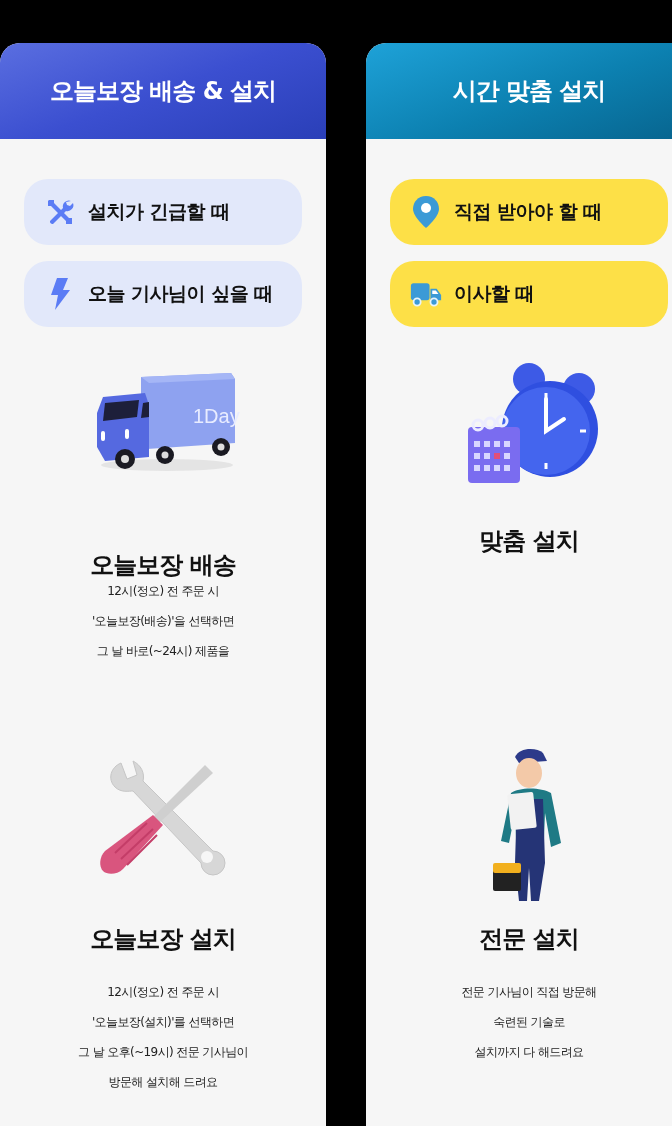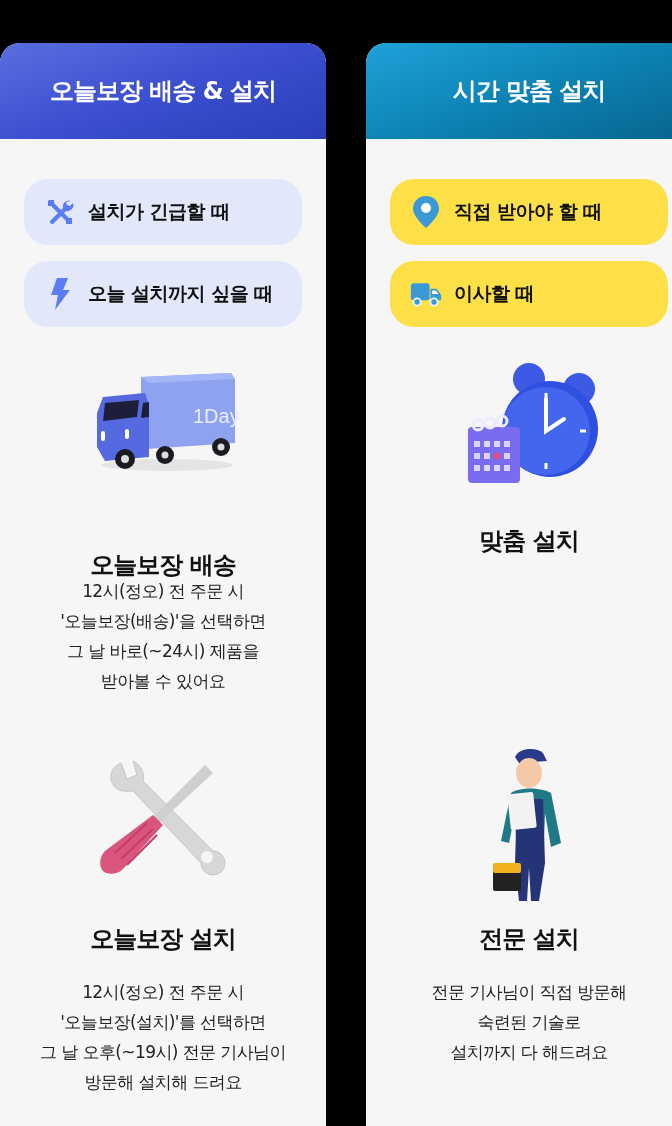--- a/index.html
+++ b/index.html
@@ -9,21 +9,21 @@
   .col.right{left:366px;}
   .head{height:96px;display:flex;align-items:center;justify-content:center;color:#fff;font-weight:bold;font-size:24px;letter-spacing:-1px;}
   .left .head{background:linear-gradient(160deg,#5a6ee0 0%,#3b4fd0 50%,#2a3fb8 100%);}
   .right .head{background:linear-gradient(160deg,#1ea2d8 0%,#0c80b0 55%,#07648e 100%);}
   .tag{position:absolute;left:24px;width:278px;height:66px;border-radius:24px;display:flex;align-items:center;font-size:19px;font-weight:bold;color:#111;letter-spacing:-0.5px;}
   .left .tag{background:#e2e8fa;}
   .right .tag{background:#fde047;}
   .tag .ic{width:32px;height:32px;margin-left:20px;margin-right:12px;display:flex;align-items:center;justify-content:center;}
   .illus{position:absolute;left:0;width:326px;display:flex;justify-content:center;align-items:flex-end;}
   .title{position:absolute;left:0;width:326px;text-align:center;font-weight:bold;font-size:24px;color:#111;letter-spacing:-1px;}
-  .desc{position:absolute;left:0;width:326px;text-align:center;font-size:17px;line-height:30px;color:#222;letter-spacing:-0.6px;}
+  .desc{position:absolute;left:0;width:326px;text-align:center;font-size:12px;line-height:30px;color:#222;letter-spacing:-0.6px;}
   .desc div{white-space:nowrap;}
 </style>
 </head>
 <body>
 
 <div class="col left">
   <div class="head">오늘보장 배송 &amp; 설치</div>
 
   <div class="tag" style="top:136px">
     <span class="ic">
@@ -36,21 +36,21 @@
     </span>
     <span>설치가 긴급할 때</span>
   </div>
 
   <div class="tag" style="top:218px">
     <span class="ic">
       <svg width="24" height="34" viewBox="0 0 24 34">
           <path d="M9 1 L20 1 L15 13 L22 13 L7 33 L10 18 L3 18 Z" fill="#5b7cf5"></path>
         </svg>
     </span>
-    <span>오늘 설치까지 싶을 때</span>
+    <span>오늘 기사님이 싶을 때</span>
   </div>
 
   <div class="illus" style="top:322px">
     <svg width="160" height="110" viewBox="0 0 160 110">
       <ellipse cx="84" cy="100" rx="66" ry="6" fill="#e4e4e4"></ellipse>
       <path d="M58 12 L148 8 L152 14 L152 78 L64 84 L58 78 Z" fill="#8ea2f0"></path>
       <path d="M58 12 L148 8 L152 14 L66 18 Z" fill="#a5b6f6"></path>
       <text x="110" y="58" font-family="Liberation Sans, sans-serif" font-size="20" fill="#e8ecff">1Day</text>
       <path d="M20 32 L62 28 L66 40 L66 92 L22 96 L14 82 L14 48 Z" fill="#5569e0"></path>
       <path d="M22 38 L56 35 L54 52 L20 56 Z" fill="#1d1f3a"></path>
@@ -64,21 +64,20 @@
       <circle cx="138" cy="82" r="9" fill="#1a1a22"></circle>
         <circle cx="138" cy="82" r="3.5" fill="#ddd"></circle>
     </svg>
   </div>
 
   <div class="title" style="top:506px">오늘보장 배송</div>
   <div class="desc" style="top:533px">
     <div>12시(정오) 전 주문 시</div>
     <div>'오늘보장(배송)'을 선택하면</div>
     <div>그 날 바로(~24시) 제품을</div>
-    <div>받아볼 수 있어요</div>
   </div>
 
   <div class="illus" style="top:710px">
     <svg width="140" height="140" viewBox="0 0 140 140">
       <path d="M28 10 C18 14 14 26 22 34 C28 40 36 38 40 38 L108 110 A12 12 0 1 0 120 98 L50 28 C52 20 48 12 40 8 L44 22 L34 26 Z" fill="#d7d7d7" stroke="#c6c6c6" stroke-width="1"></path>
       <circle cx="114" cy="104" r="6" fill="#f6f6f6"></circle>
       <path d="M112 12 L120 20 L66 70 L60 64 Z" fill="#cfcfcf"></path>
       <path d="M60 62 L70 72 L30 116 C24 122 14 122 10 118 C6 114 6 104 12 98 Z" fill="#d9557e"></path>
       <path d="M22 100 L54 70 M28 106 L60 76 M34 112 L64 82" stroke="#c43d68" stroke-width="2"></path>
     </svg>

